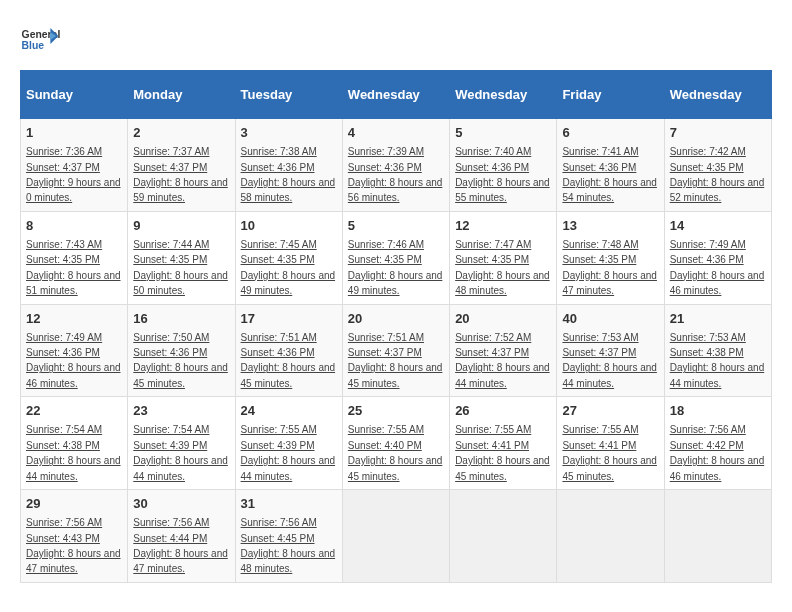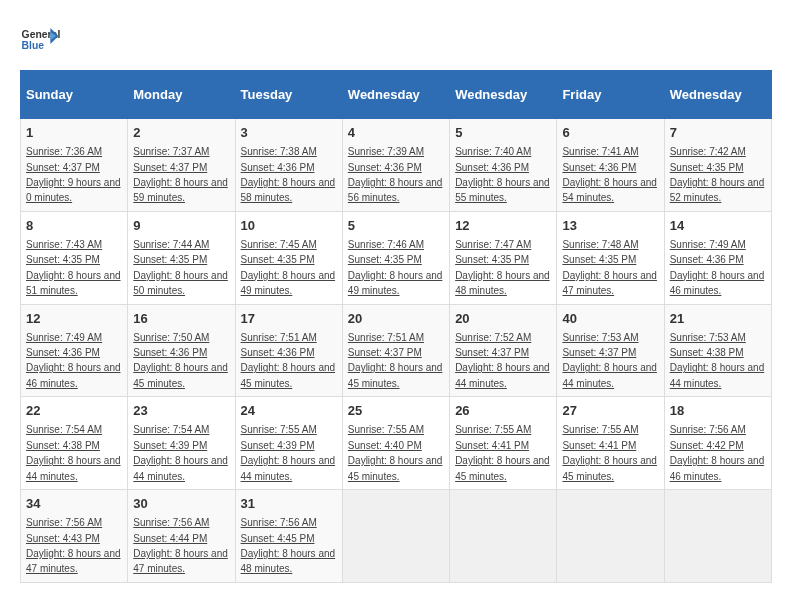--- a/index.html
+++ b/index.html
@@ -172,21 +172,21 @@
         <td><span class="day-num">25</span>
         <span class="day-info">Sunrise: 7:55 AM<br>Sunset: 4:40 PM<br>Daylight: 8 hours and 45 minutes.</span></td>
         <td><span class="day-num">26</span>
         <span class="day-info">Sunrise: 7:55 AM<br>Sunset: 4:41 PM<br>Daylight: 8 hours and 45 minutes.</span></td>
         <td><span class="day-num">27</span>
         <span class="day-info">Sunrise: 7:55 AM<br>Sunset: 4:41 PM<br>Daylight: 8 hours and 45 minutes.</span></td>
         <td><span class="day-num">18</span>
         <span class="day-info">Sunrise: 7:56 AM<br>Sunset: 4:42 PM<br>Daylight: 8 hours and 46 minutes.</span></td>
       </tr>
       <tr>
-        <td><span class="day-num">34</span>
+        <td><span class="day-num">29</span>
         <span class="day-info">Sunrise: 7:56 AM<br>Sunset: 4:43 PM<br>Daylight: 8 hours and 47 minutes.</span></td>
         <td><span class="day-num">30</span>
         <span class="day-info">Sunrise: 7:56 AM<br>Sunset: 4:44 PM<br>Daylight: 8 hours and 47 minutes.</span></td>
         <td><span class="day-num">31</span>
         <span class="day-info">Sunrise: 7:56 AM<br>Sunset: 4:45 PM<br>Daylight: 8 hours and 48 minutes.</span></td>
         <td class="empty-cell"></td>
         <td class="empty-cell"></td>
         <td class="empty-cell"></td>
         <td class="empty-cell"></td>
       </tr>

